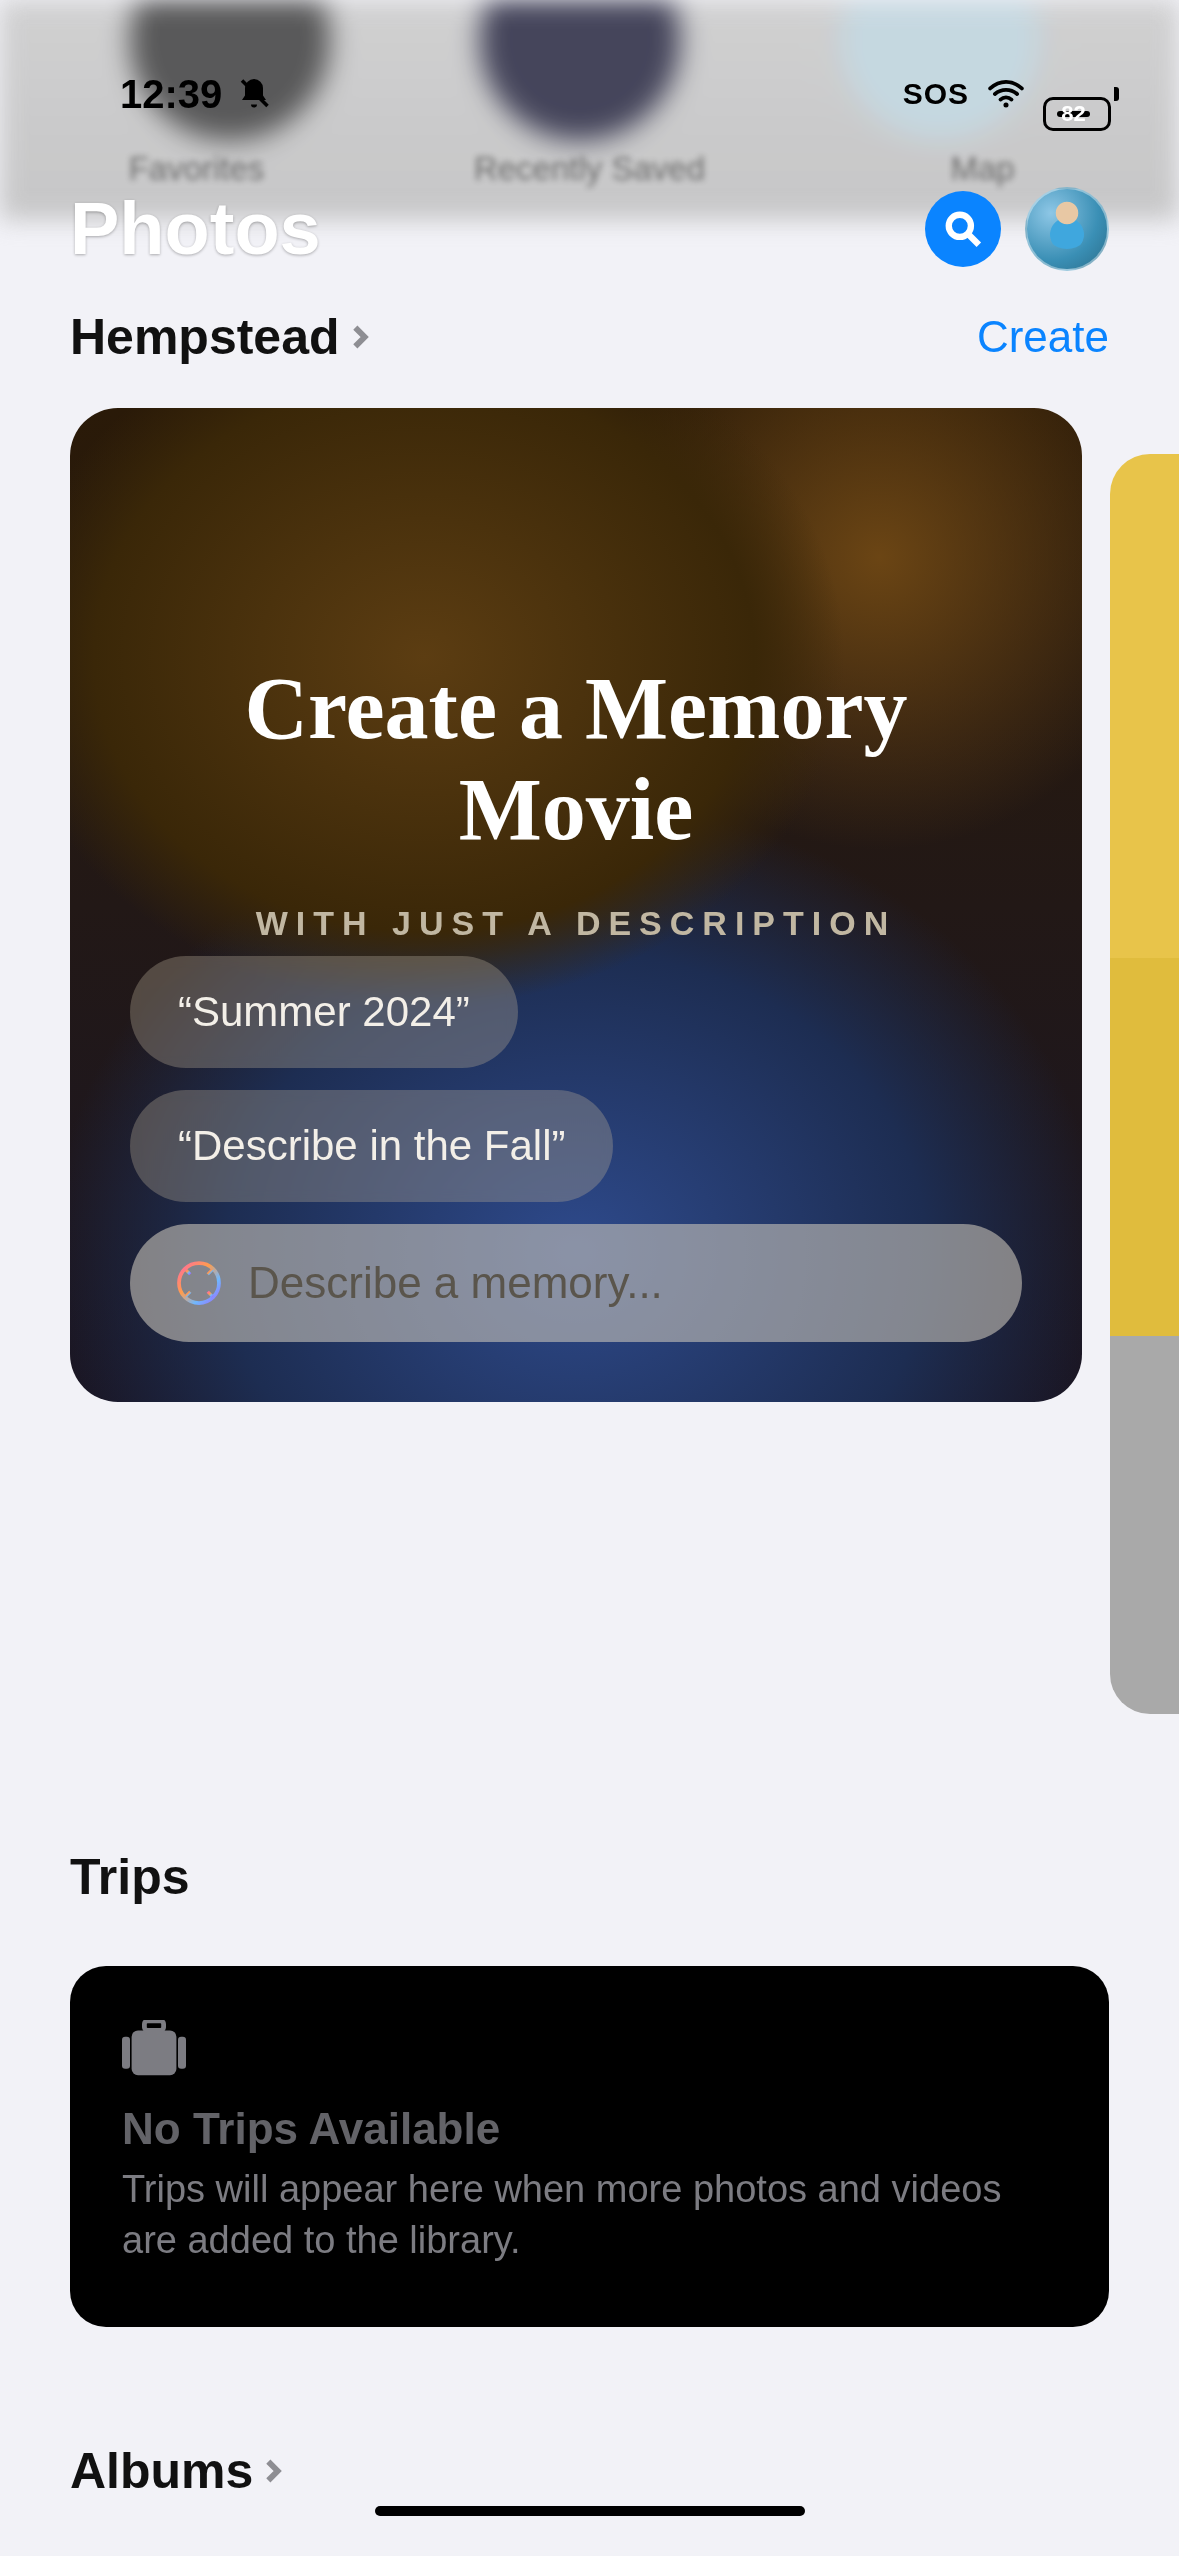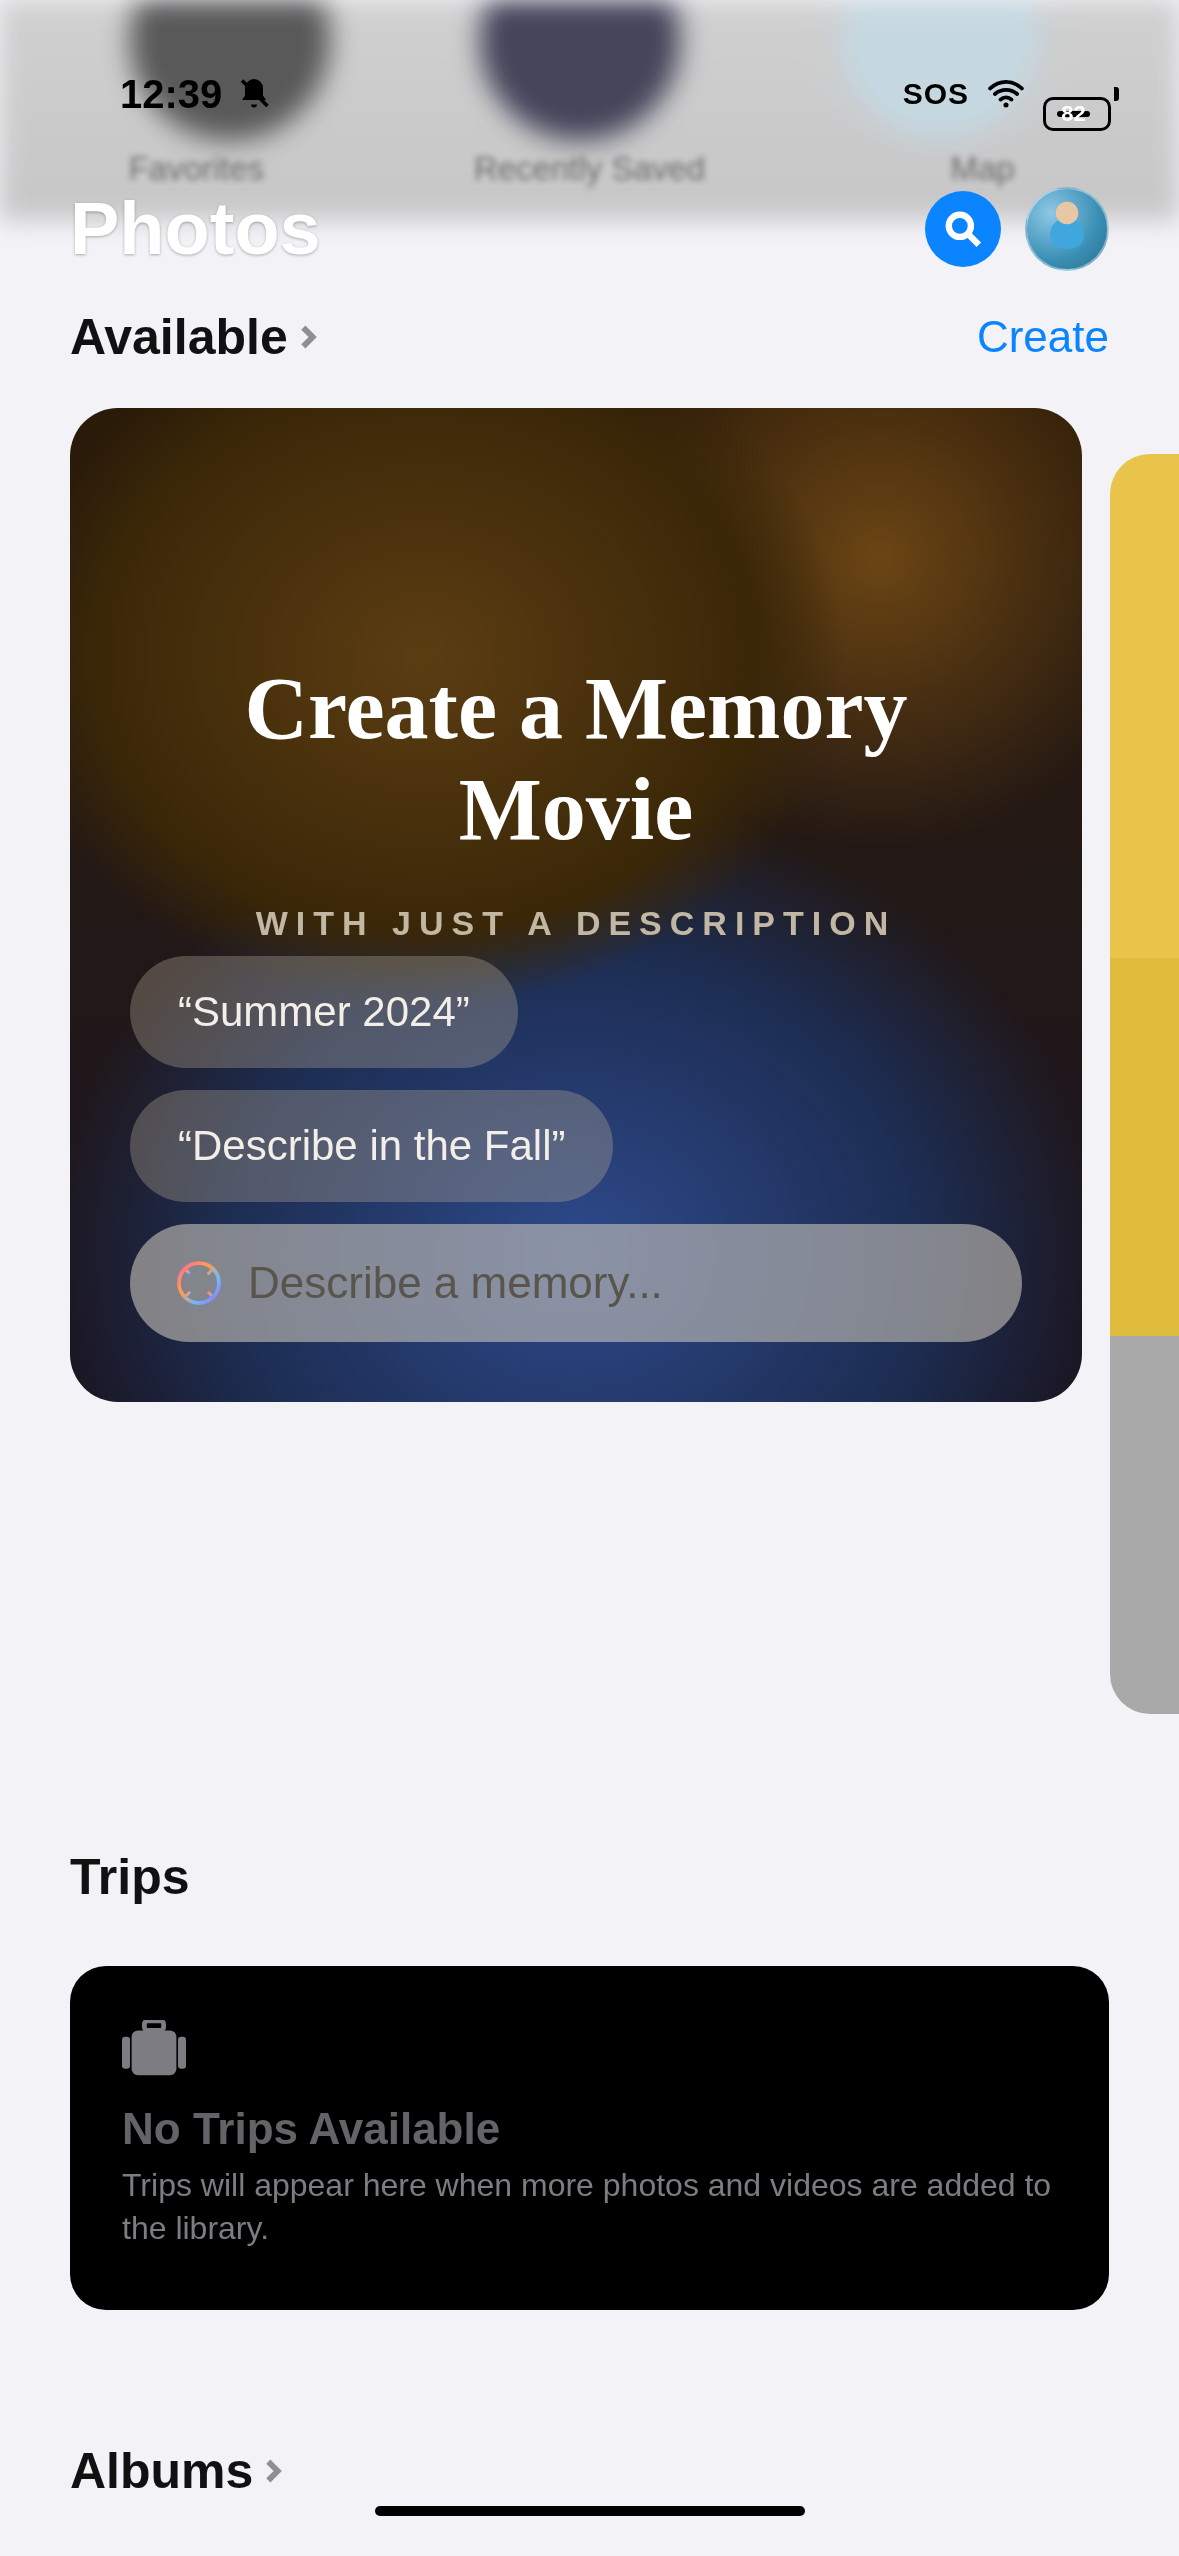--- a/index.html
+++ b/index.html
@@ -146,21 +146,21 @@
     .trips-card {
       position:absolute;
       top: 1966px; left: 70px; right: 70px;
       background:#000000;
       border-radius: 36px;
       padding: 54px 52px 60px;
       color:#6d6d72;
     }
     .suitcase-icon { width:64px; height:56px; fill:#7c7c82; }
     .trips-heading { margin-top: 24px; font-size: 44px; font-weight:700; color:#636368; }
-    .trips-body { margin-top: 10px; font-size: 32px; line-height:1.35; color:#7c7c82; }
+    .trips-body { margin-top: 10px; font-size: 38px; line-height:1.35; color:#7c7c82; }
 
     
     .section-row.albums { top: 2430px; margin-top: 12px; }
 
     
     .home-indicator {
       position:absolute; bottom: 40px; left:50%;
       width: 430px; height: 10px;
       background:#000; border-radius:6px;
       transform:translateX(-50%);
@@ -209,21 +209,21 @@
         <circle cx="10" cy="10" r="7"></circle>
         <line x1="15.5" y1="15.5" x2="22" y2="22"></line>
       </svg>
     </div>
     <div class="avatar"></div>
   </div>
 </div>
 
 <div class="section-row memories">
   <div class="section-title">
-    <span>Available</span>
+    <span>Hempstead</span>
     <svg class="chevron-right" viewBox="0 0 24 24">
       <polyline points="8 4 16 12 8 20"></polyline>
     </svg>
   </div>
   <div class="create-link">Create</div>
 </div>
 
 <div class="memory-card">
   <div class="memory-title">Create a Memory Movie</div>
   <div class="memory-subtitle">WITH JUST A DESCRIPTION</div>

